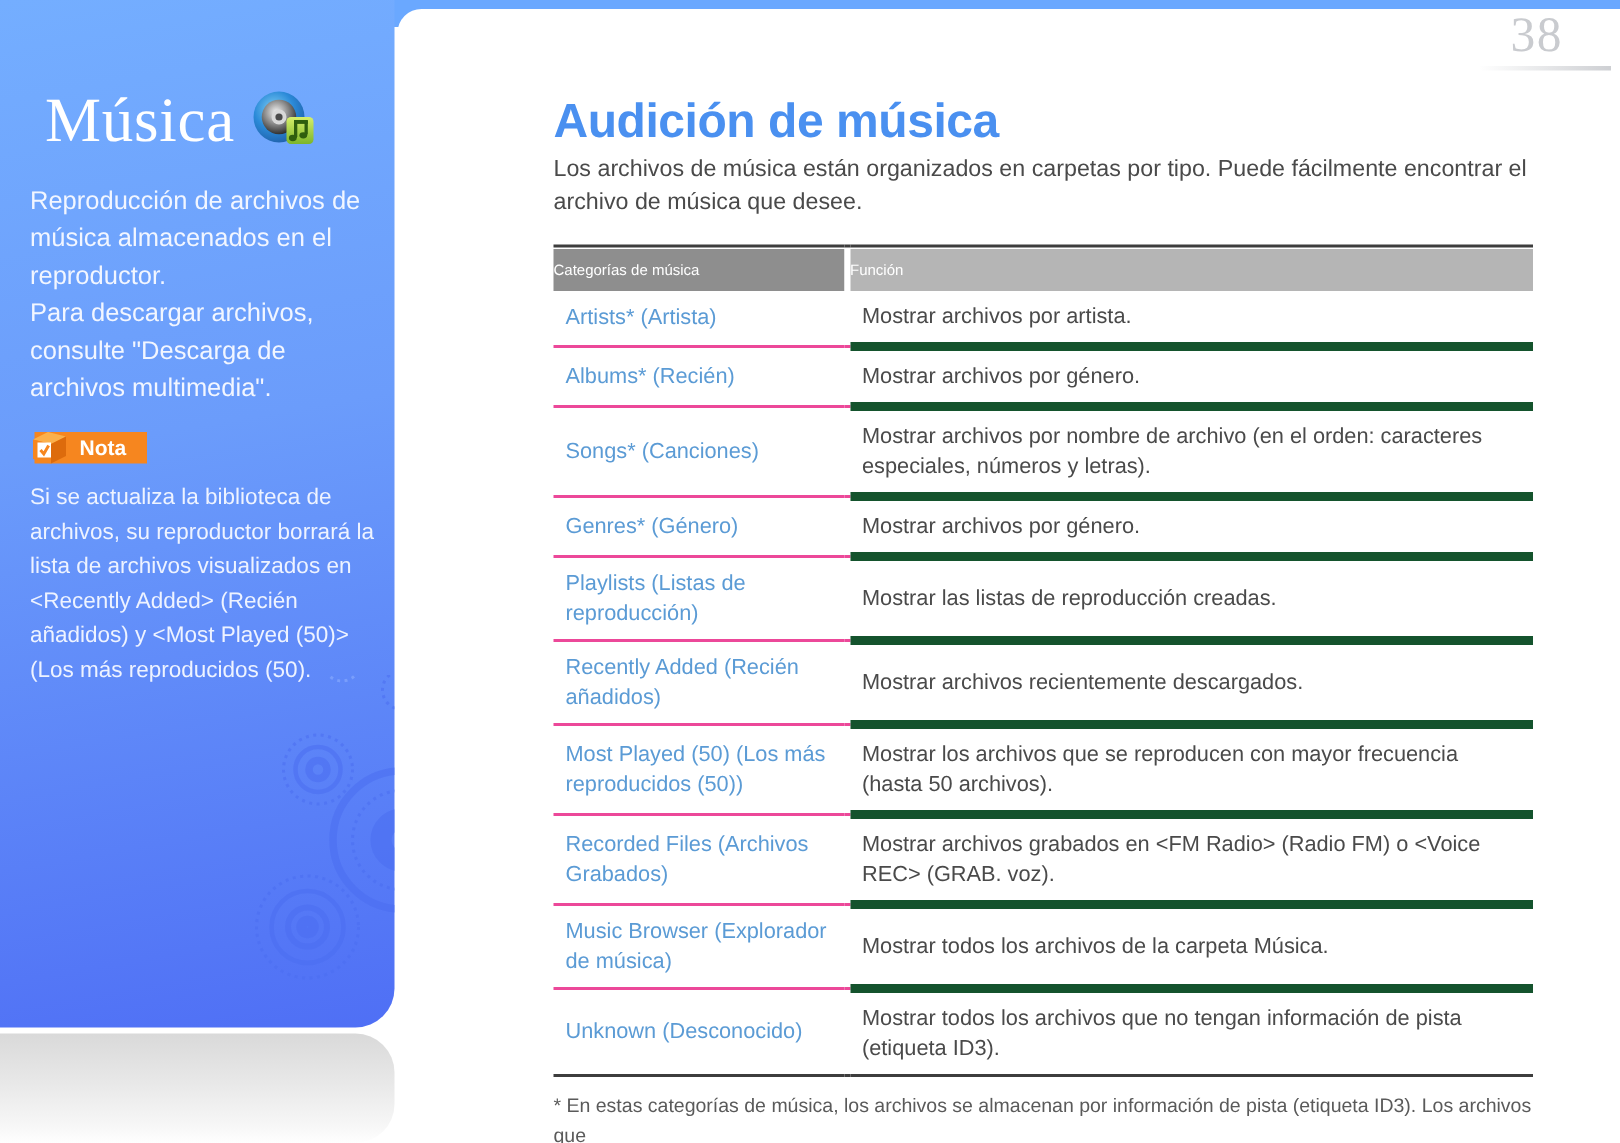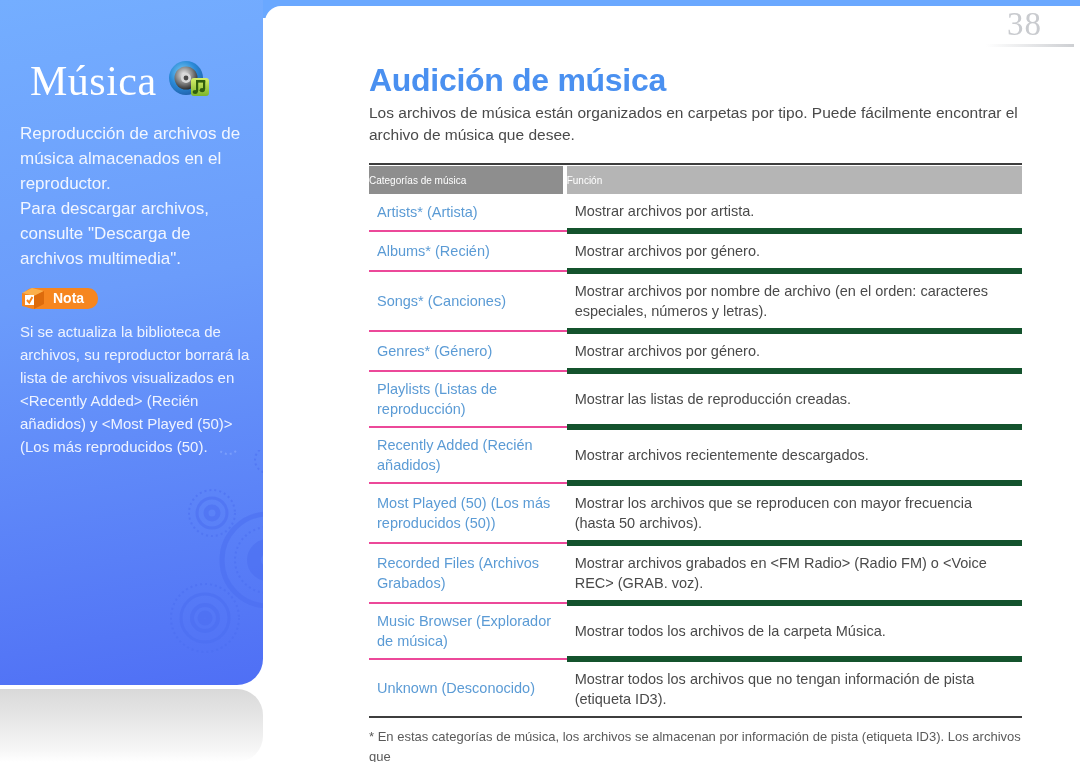--- a/index.html
+++ b/index.html
@@ -61,21 +61,21 @@
   }
 
   .note-badge {
     position: absolute; left: 19px; top: 285px;
     display: flex; align-items: center;
     height: 26px;
   }
   .note-pill {
     background: #f6861f; color: #ffffff; font-size: 14px; font-weight: bold;
     height: 21px; line-height: 21px; padding: 0 14px 0 30px;
-    border-radius: 10px; margin-left: 4px; text-align: right;
+    border-radius: 0; margin-left: 4px; text-align: right;
   }
   .note-box-icon {
     position: absolute; left: 0; top: 0; width: 28px; height: 26px;
   }
 
   .note-text {
     position: absolute; left: 20px; top: 320px; width: 232px;
     color: #eef3ff; font-size: 15px; line-height: 23px;
   }
 

